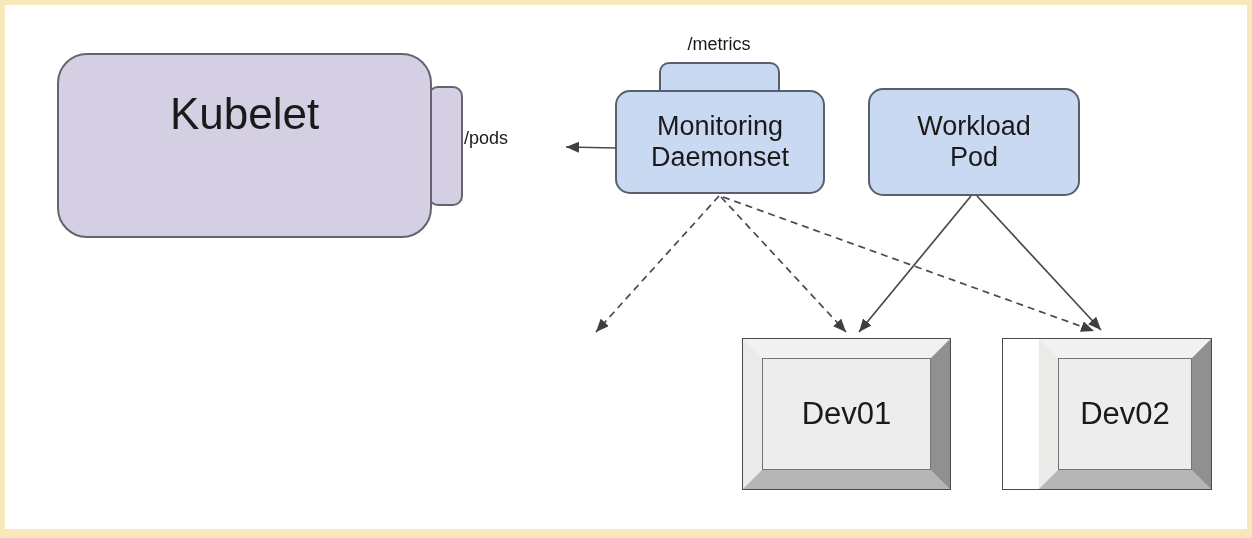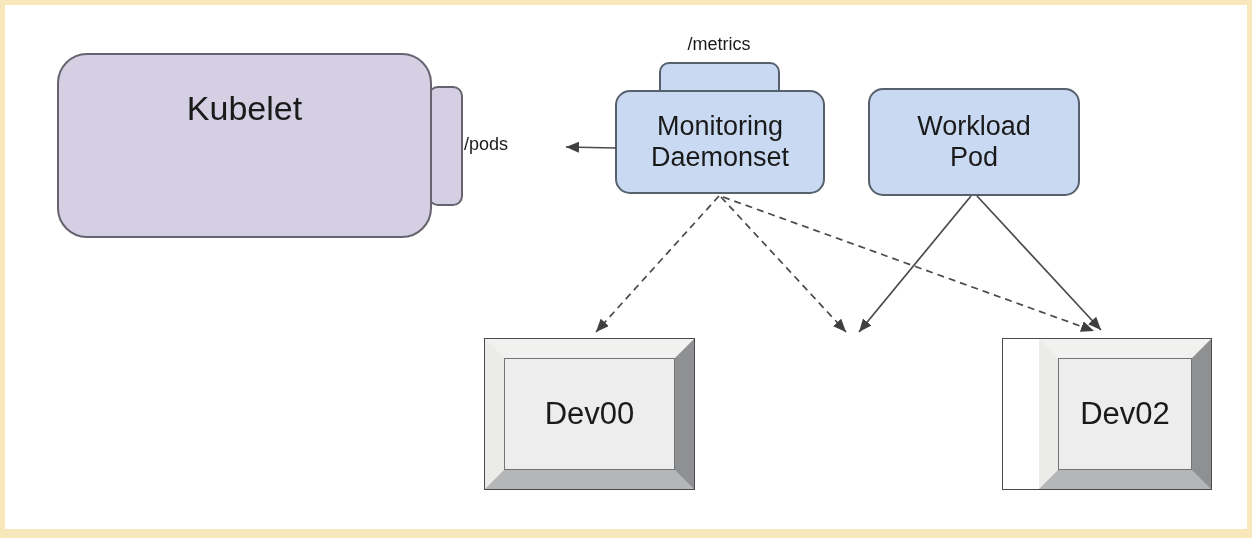--- a/index.html
+++ b/index.html
@@ -24,21 +24,21 @@
     box-sizing:border-box;
     display:flex; align-items:center; justify-content:center;
     text-align:center;
   }
   
   .kubelet {
     left:57px; top:53px; width:375px; height:185px;
     background:#d5cfe3; border:2px solid #66626f; border-radius:30px;
     z-index:2;
     align-items:flex-start; padding-top:34px;
-    font-size:34px;
+    font-size:44px;
   }
   .kubelet-tab {
     left:428px; top:86px; width:35px; height:120px;
     background:#d5cfe3; border:2px solid #66626f; border-radius:10px;
     z-index:1;
   }
   
   .daemonset {
     left:615px; top:90px; width:210px; height:104px;
     background:#c9d9f2; border:2px solid #57616d; border-radius:15px;
@@ -56,21 +56,21 @@
     background:#c9d9f2; border:2px solid #57616d; border-radius:15px;
     z-index:2;
     font-size:27px; line-height:31px;
   }
   
   .endpoint-label {
     position:absolute; z-index:3;
     font-size:18px; white-space:nowrap;
   }
   .metrics-label { left:619px; top:34px; width:200px; text-align:center; }
-  .pods-label    { left:464px; top:134px; }
+  .pods-label    { left:464px; top:128px; }
   
   .dev {
     position:absolute; top:338px; width:211px; height:152px;
     box-sizing:border-box;
     border:1px solid #4a4a4c;
     z-index:2;
   }
   .dev-bevel {
     box-sizing:border-box; width:100%; height:100%;
     border:19px solid;
@@ -113,24 +113,24 @@
     </span>
   </div>
 
   <div class="node workload">
     <span>
       <span>Workload</span><br>
       <span>Pod</span>
     </span>
   </div>
 
-  <div class="dev dev00">
+  <div class="dev dev01">
     <div class="dev-bevel">
       <div class="dev-face">
-        <span>Dev00</span>
+        <span>Dev01</span>
       </div>
     </div>
   </div>
   <div class="dev dev02">
     <div class="dev-bevel">
       <div class="dev-face">
         <span>Dev02</span>
       </div>
     </div>
   </div>

